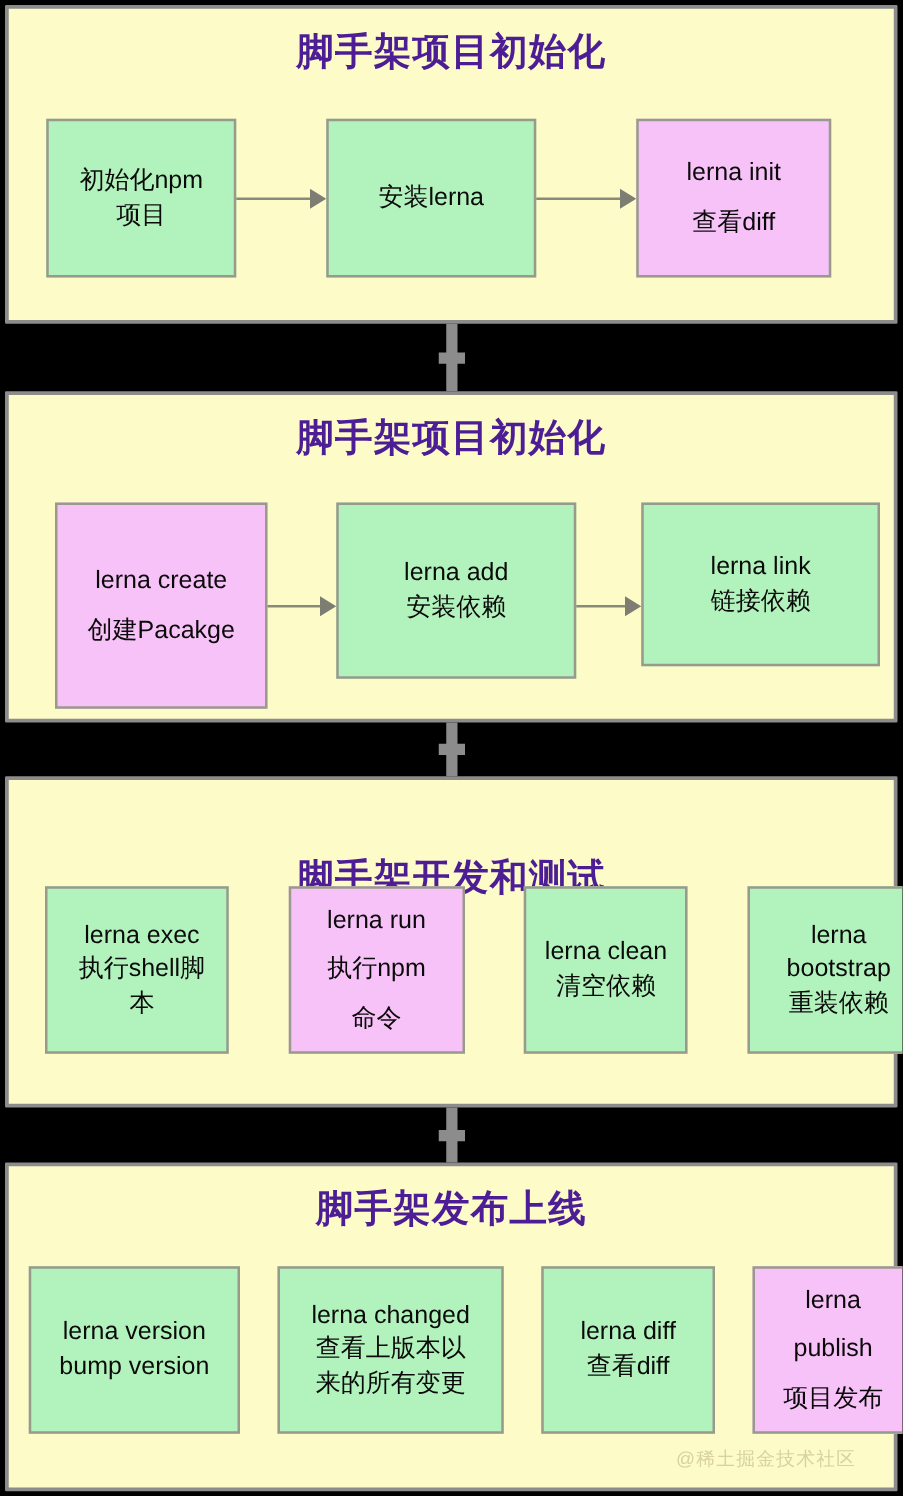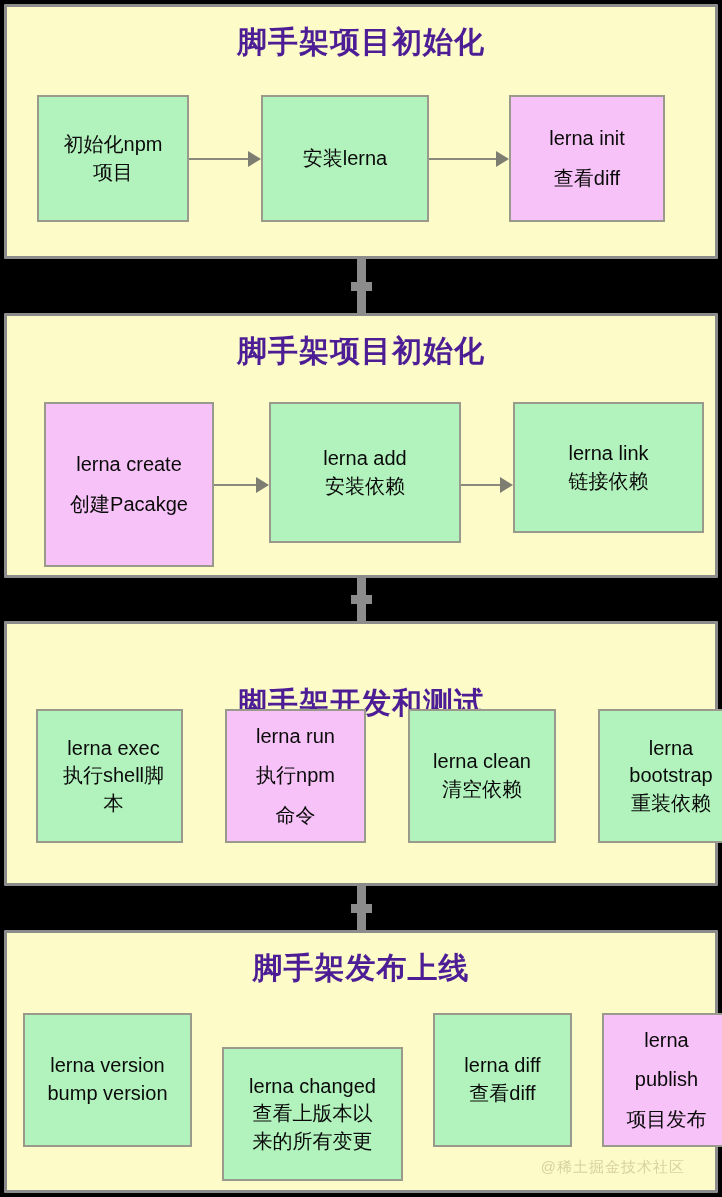--- a/index.html
+++ b/index.html
@@ -190,21 +190,21 @@
       <div class="node-box green wrap" style="width:147px; height:134px;padding-left:12px;">
         <span class="line">lerna exec</span>
         <span class="line">执行shell脚</span>
         <span class="line">本</span>
       </div>
       <div class="node-box pink" style="width:141px; height:134px;">
         <span class="line">lerna run</span>
         <span class="line">执行npm</span>
         <span class="line">命令</span>
       </div>
-      <div class="node-box green" style="width:148px; height:134px;">
+      <div class="node-box green" style="width:131px; height:134px;">
         <span class="line">lerna clean</span>
         <span class="line">清空依赖</span>
       </div>
       <div class="node-box green" style="width:146px; height:134px;">
         <span class="line">lerna</span>
         <span class="line">bootstrap</span>
         <span class="line">重装依赖</span>
       </div>
     </div>
   </div>
@@ -213,21 +213,21 @@
     <span class="nub" style="top:18px;"></span>
   </div>
 
   <div class="section" id="sec3" style="top:930px; height:263px;">
     <div class="section-title" style="top:18px;">脚手架发布上线</div>
     <div class="boxes-row" style="top:80px; padding:0 16px; justify-content:space-between;">
       <div class="node-box green" style="width:169px; height:134px;">
         <span class="line">lerna version</span>
         <span class="line">bump version</span>
       </div>
-      <div class="node-box green" style="width:181px; height:134px;margin-top:34px;">
+      <div class="node-box green" style="width:181px; height:134px;">
         <span class="line">lerna changed</span>
         <span class="line">查看上版本以</span>
         <span class="line">来的所有变更</span>
       </div>
       <div class="node-box green" style="width:139px; height:134px;">
         <span class="line">lerna diff</span>
         <span class="line">查看diff</span>
       </div>
       <div class="node-box pink" style="width:129px; height:134px;">
         <span class="line">lerna</span>

